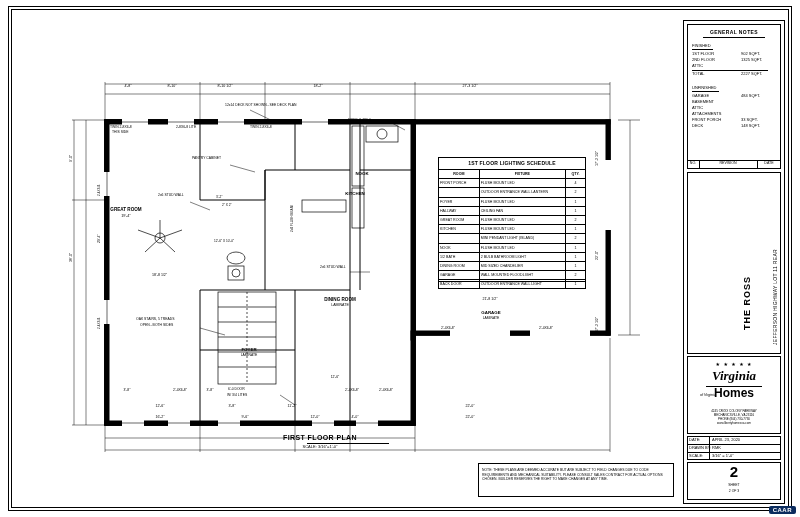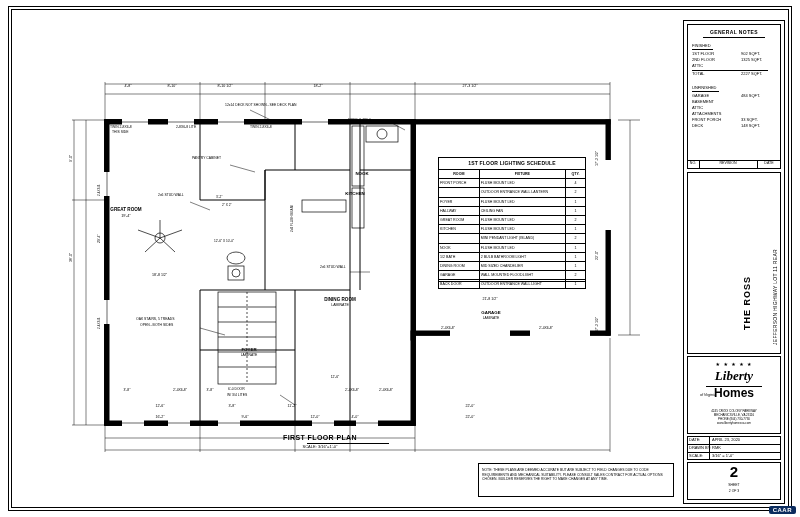--- a/index.html
+++ b/index.html
@@ -74,21 +74,21 @@
   <div class="tc" style="left:687px;top:162px;width:12px;font-size:3.6px;">NO.</div>
   <div class="tc" style="left:699px;top:162px;width:58px;font-size:3.6px;">REVISION</div>
   <div class="tc" style="left:757px;top:162px;width:24px;font-size:3.6px;">DATE</div>
 
   <div class="bx" style="left:687px;top:172px;width:94px;height:182px;border-width:0.5px;"></div>
   <div class="vt tb-title" style="left:742px;top:330px;transform:rotate(-90deg);">THE ROSS</div>
   <div class="vt" style="left:772px;top:345px;transform:rotate(-90deg);font-size:5px;letter-spacing:.3px;">JEFFERSON HIGHWAY LOT 11 REAR</div>
 
   <div class="bx" style="left:687px;top:356px;width:94px;height:78px;border-width:0.5px;"></div>
   <div class="tc star" style="left:687px;top:362px;width:94px;">★ ★ ★ ★ ★</div>
-  <div class="tc liberty" style="left:687px;top:369px;width:94px;">Liberty</div>
+  <div class="tc liberty" style="left:687px;top:369px;width:94px;">Virginia</div>
   <div class="ln" style="left:706px;top:386px;width:56px;height:0.5px;"></div>
   <div class="tc" style="left:687px;top:387px;width:94px;font-size:12px;font-family:Liberation Sans, sans-serif;font-weight:bold;">Homes</div>
   <div class="tc" style="left:700px;top:394px;width:94px;font-size:3.6px;font-style:italic;text-align:left;">of Virginia</div>
   <div class="tc xsmall" style="left:687px;top:410px;width:94px;">4245 CROIX COLONY PARKWAY</div>
   <div class="tc xsmall" style="left:687px;top:414px;width:94px;">MECHANICSVILLE, VA 23116</div>
   <div class="tc xsmall" style="left:687px;top:418px;width:94px;">PHONE (804) 730-7730</div>
   <div class="tc xsmall" style="left:687px;top:422px;width:94px;">www.libertyhomesva.com</div>
 
   <div class="bx" style="left:687px;top:436px;width:94px;height:24px;border-width:0.5px;"></div>
   <div class="ln" style="left:687px;top:444px;width:94px;height:0.5px;"></div>

